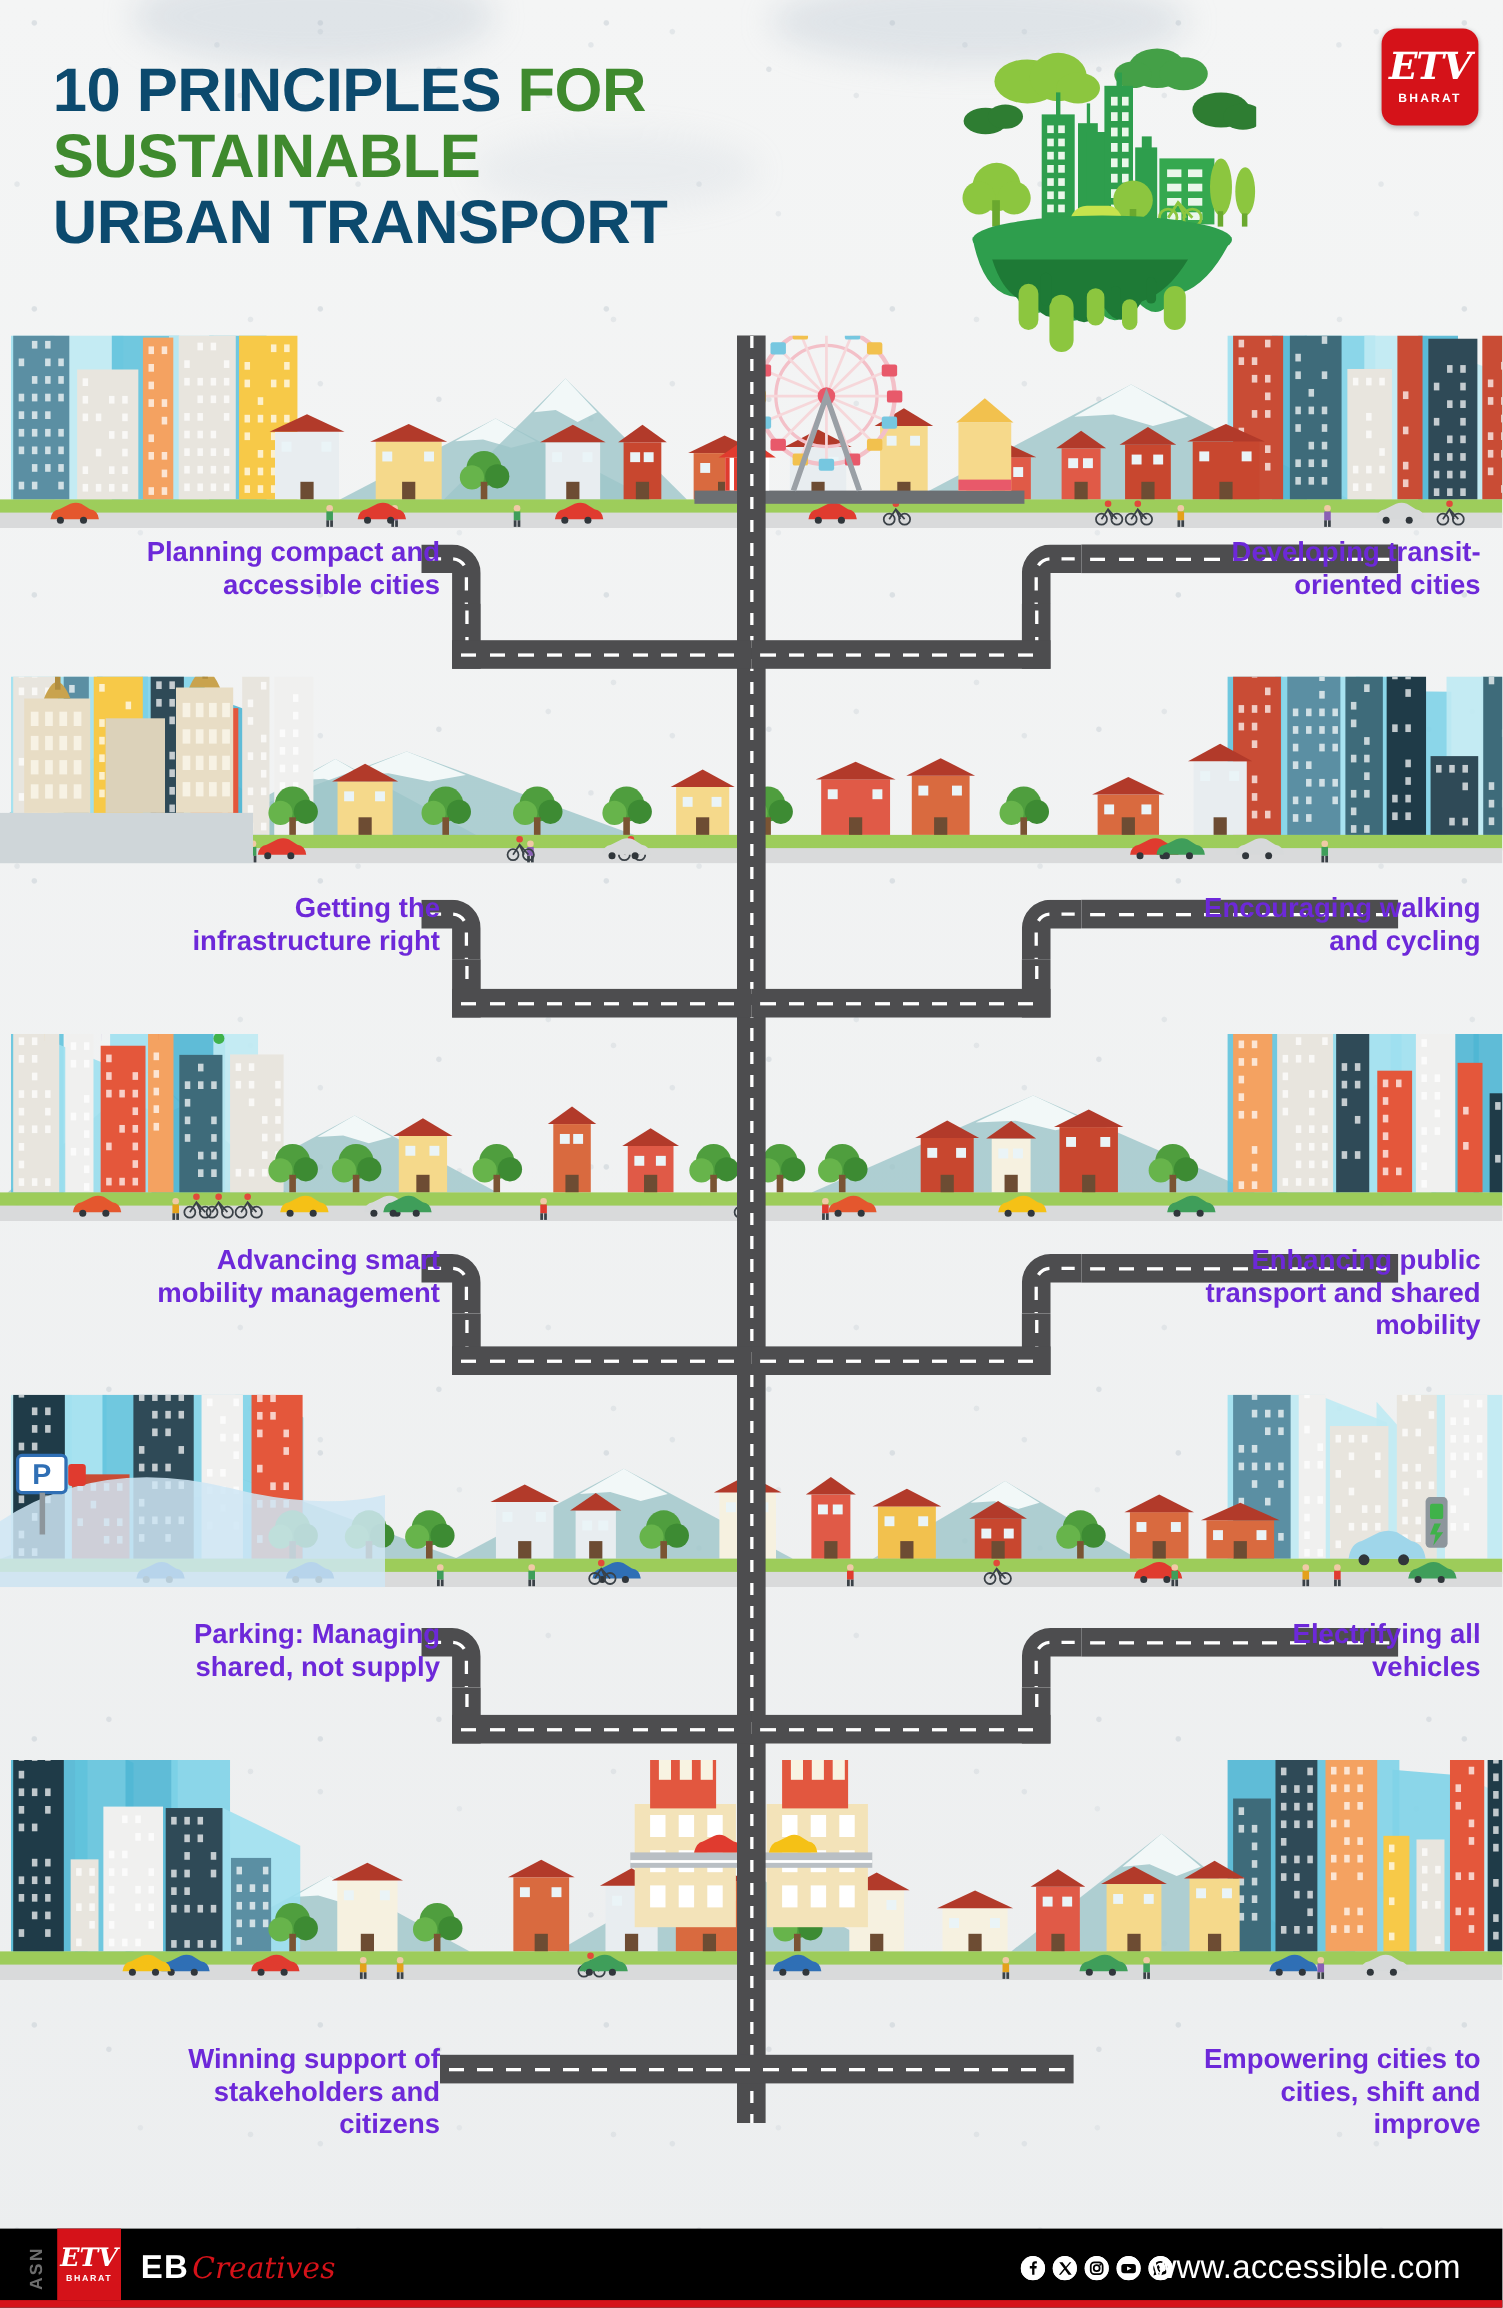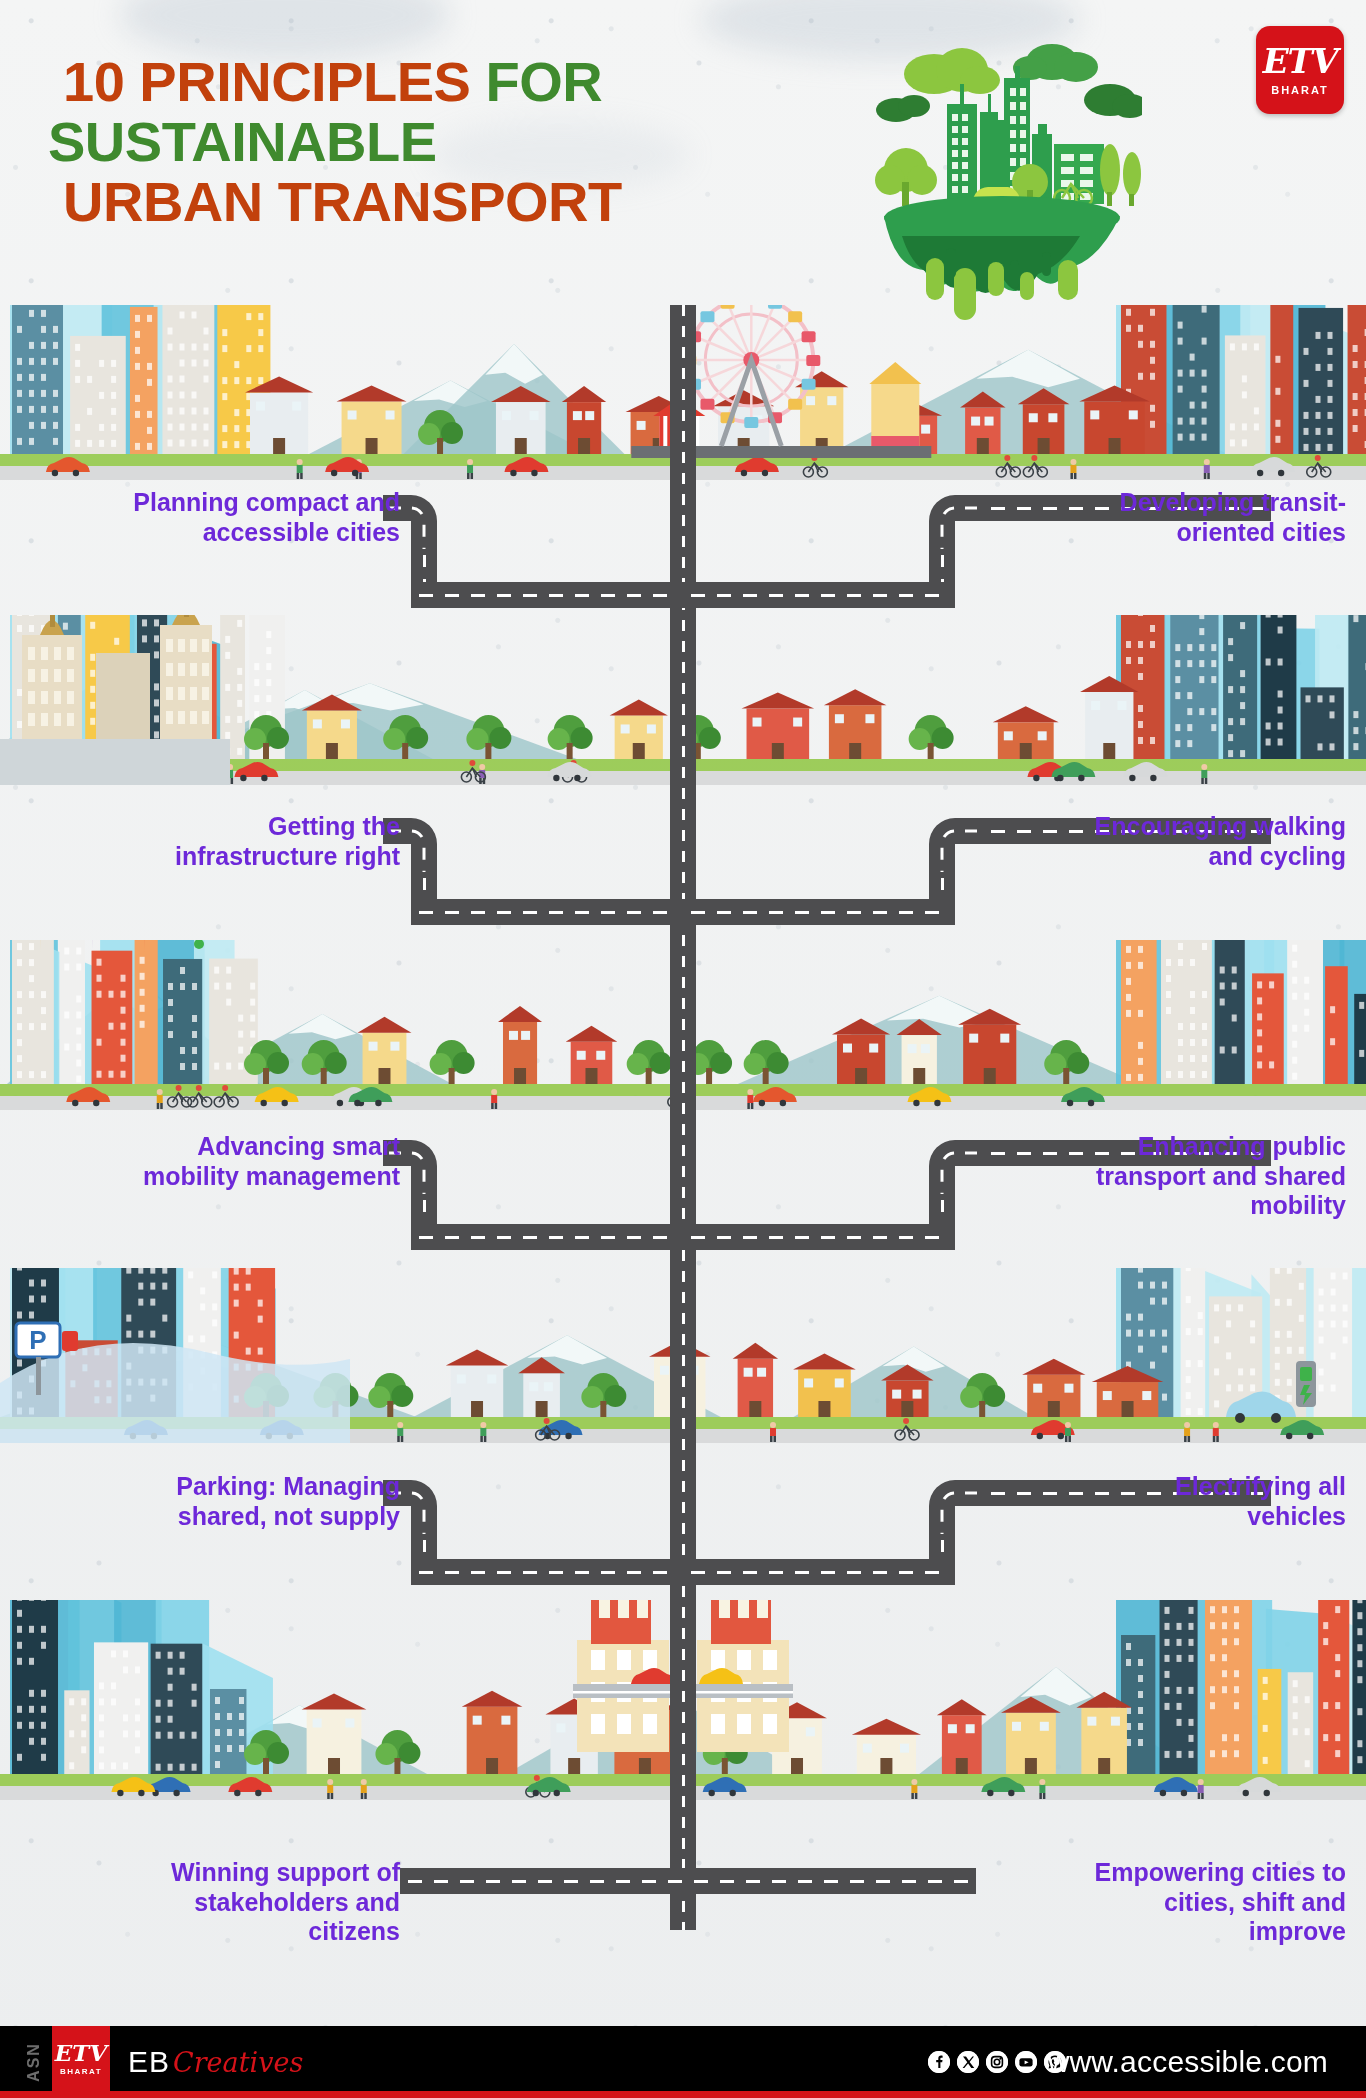--- a/index.html
+++ b/index.html
@@ -32,21 +32,21 @@
     filter:blur(14px); pointer-events:none;
   }
 
   
   .header{ position:absolute; left:0; top:0; width:100%; height:300px; }
   .title{
     position:absolute; left:48px; top:52px;
     font-size:56px; font-weight:bold; line-height:1.07;
     letter-spacing:-.5px;
   }
-  .title .blue{ color:#c2410c;margin-left:15px; }
+  .title .blue{ color:#0c4a6e; }
   .title .green{ color:#3f8a2e; }
 
   .brand{
     position:absolute; right:22px; top:26px;
     width:88px; height:88px; border-radius:14px;
     background:#d51219; box-shadow:0 2px 5px rgba(0,0,0,.25);
     display:flex; flex-direction:column; align-items:center; justify-content:center;
   }
   .brand .etv{ color:#fff; font-size:34px; font-weight:bold; font-style:italic; line-height:1;
                font-family:"DejaVu Serif", serif; letter-spacing:-1px;}
@@ -97,21 +97,21 @@
     color:#6d6d6d; font-size:16px; letter-spacing:2px; font-weight:600;
   }
   .fbrand{
     position:absolute; left:52px; top:0; bottom:7px; width:58px; background:#d51219;
     display:flex; flex-direction:column; align-items:center; justify-content:center;
   }
   .fbrand .etv{ color:#fff; font-size:23px; font-weight:bold; font-style:italic; line-height:1;
                 font-family:"DejaVu Serif", serif; }
   .fbrand .bh{ color:#fff; font-size:8px; font-weight:bold; letter-spacing:1.5px; margin-top:3px; }
   .ebc{ position:absolute; left:128px; top:50%; transform:translateY(-50%); display:flex; align-items:baseline; }
-  .ebc .eb{ color:#fff; font-size:30px; font-weight:normal; letter-spacing:1px; }
+  .ebc .eb{ color:#fff; font-size:30px; font-weight:bold; letter-spacing:1px; }
   .ebc .cr{ color:#d51219; font-size:27px; font-style:italic; font-family:"DejaVu Serif", serif; margin-left:3px; }
   .socials{ position:absolute; right:300px; top:50%; transform:translateY(-50%); display:flex; gap:7px; align-items:center; }
   .socials .si{ width:22px; height:22px; border-radius:50%; background:#fff; display:flex; align-items:center; justify-content:center;
                 color:#000; font-size:13px; font-weight:bold; font-family:"DejaVu Sans", sans-serif; }
   .weburl{ position:absolute; right:38px; top:50%; transform:translateY(-50%); color:#fff; font-size:30px; letter-spacing:.2px; }
 </style>
 </head>
 <body>
 
 <div class="paper"></div>

